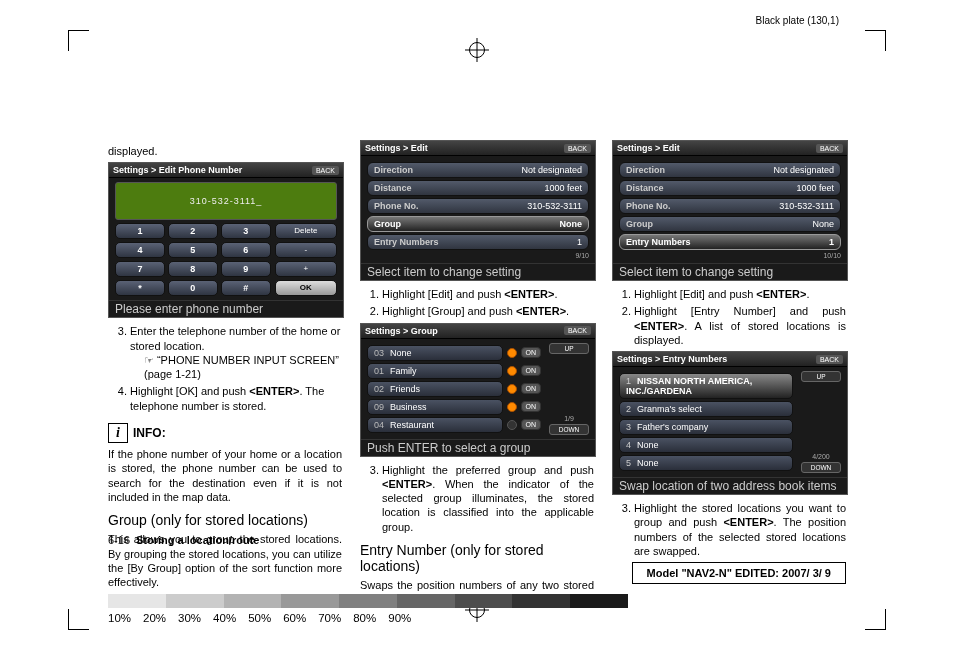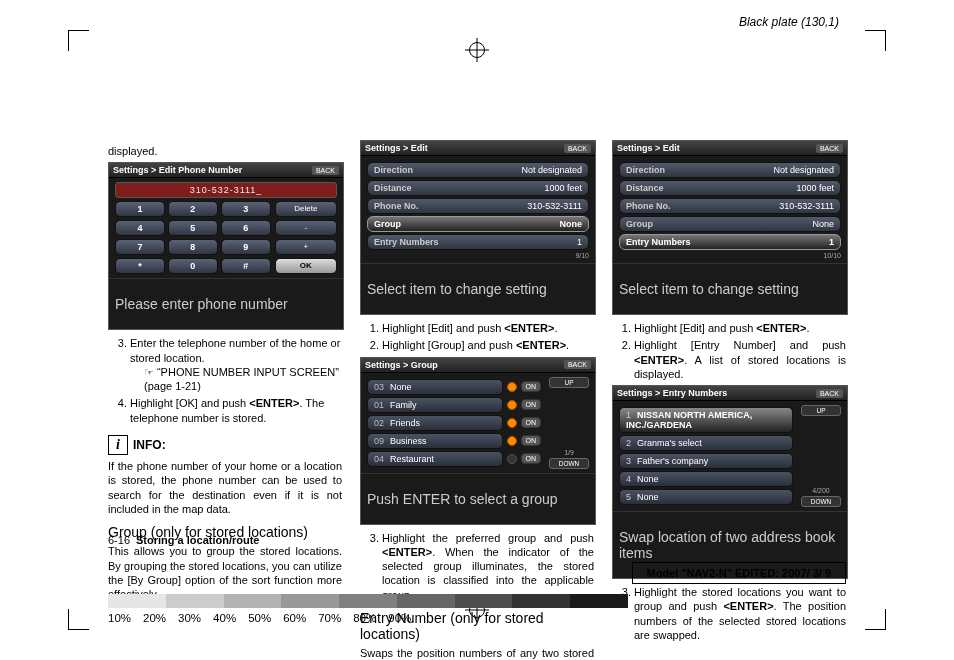--- a/index.html
+++ b/index.html
@@ -36,21 +36,21 @@
   }
   .reg-mark::before { left: 50%; top: 0; width: 1px; height: 100%; transform: translateX(-50%); }
   .reg-mark::after { top: 50%; left: 0; height: 1px; width: 100%; transform: translateY(-50%); }
   .reg-mark span { position:absolute; left:50%; top:50%; width:14px; height:14px; border:1px solid #000; border-radius:50%; transform:translate(-50%,-50%);}
   .color-bar {
     position: absolute; left: 108px; bottom: 52px; width: 520px; height: 14px;
     display: flex;
   }
   .color-bar div { flex:1; }
   .header-plate {
-    position: absolute; top: 15px; right: 115px; font-size: 12px; font-style: italic;
+    position: absolute; top: 15px; right: 115px; font-size: 10px;
   }
   .content {
     position: absolute;
     top: 140px;
     left: 108px;
     right: 108px;
     display: flex;
     gap: 18px;
   }
   .col { flex: 1; min-width: 0; }
@@ -97,25 +97,25 @@
     display:flex; justify-content:space-between; align-items:center;
     color:#fff;
   }
   .field-btn.sel {
     background: linear-gradient(#777,#222);
     border-color:#999;
   }
   .field-btn .lab { font-weight: bold; color:#ccc;}
   .field-btn .val { color:#fff; }
   .sel .lab, .sel .val { color:#fff; font-weight:bold;}
-  .botbar { font-size: 14px; color:#ccc; padding:17px 6px; border-top:1px solid #333;}
+  .botbar { font-size: 12px; color:#ccc; padding:1px 6px; border-top:1px solid #333;}
   .scroll-col { display:inline-flex; flex-direction:column; gap:2px; margin-left:4px;}
   .scroll-btn { background:#333; border:1px solid #666; color:#fff; font-size:6.5px; padding:1px 4px; border-radius:3px; text-align:center; width:30px;}
   .phone-display {
-    background:#7f1d1d; border:1px solid #555; border-radius:3px; color:#eee; text-align:center; padding:2px; margin-bottom:3px; letter-spacing:1px;
+    background:#4d7c0f; border:1px solid #555; border-radius:3px; color:#eee; text-align:center; padding:13px; margin-bottom:3px; letter-spacing:1px;
   }
   .key {
     background: linear-gradient(#5a6275,#2f3542);
     border:1px solid #111; border-radius:5px;
     color:#fff; text-align:center; font-weight:bold;
     padding:2px 0;
   }
   .key.wide { flex:1.4; font-weight: normal; font-size:8px;}
   .keypad-row { display:flex; gap:3px; }
   .keypad-row .key { flex:1; }

